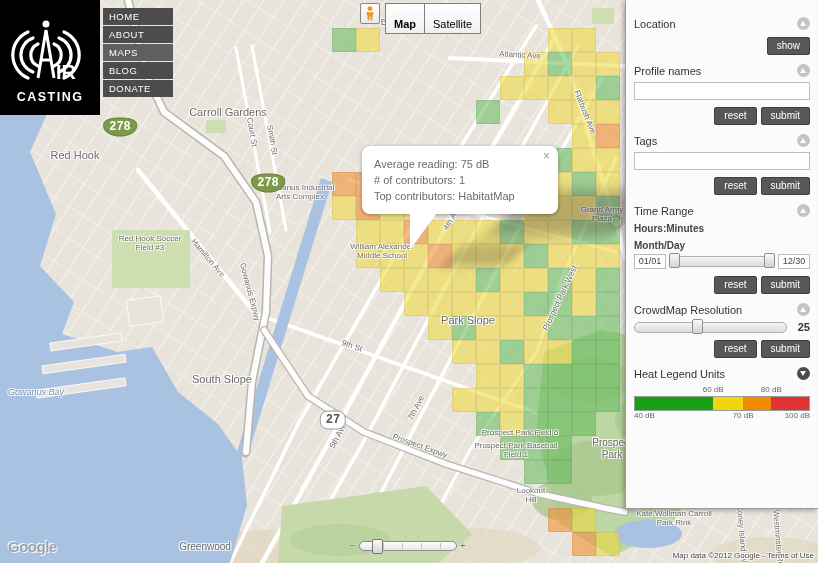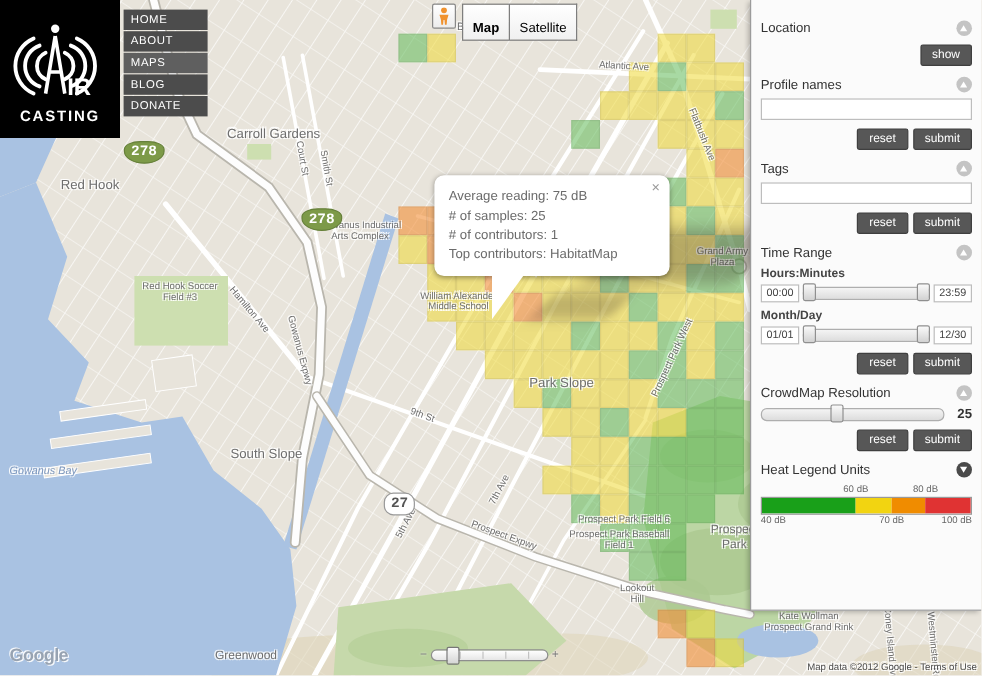--- a/index.html
+++ b/index.html
@@ -296,21 +296,21 @@
       <div class="map-label" style="left: 300px; top: 192px; font-size: 8px; width: 74px; white-space: normal; transform: translate(-50%, -50%);">Gowanus Industrial Arts Complex</div>
       <div class="map-label" style="left: 150px; top: 243px; font-size: 8px; width: 70px; white-space: normal; transform: translate(-50%, -50%);">Red Hook Soccer Field #3</div>
       <div class="map-label" style="left: 382px; top: 251px; font-size: 8px; width: 86px; white-space: normal; transform: translate(-50%, -50%);">William Alexander Middle School</div>
       <div class="map-label" style="left: 468px; top: 320px; font-size: 11px; transform: translate(-50%, -50%);">Park Slope</div>
       <div class="map-label" style="left: 222px; top: 379px; font-size: 11px; transform: translate(-50%, -50%);">South Slope</div>
       <div class="map-label" style="left: 205px; top: 547px; font-size: 10px; transform: translate(-50%, -50%);">Greenwood</div>
       <div class="map-label" style="left: 612px; top: 448px; font-size: 10px; width: 48px; white-space: normal; transform: translate(-50%, -50%);">Prospect Park</div>
       <div class="map-label" style="left: 531px; top: 495px; font-size: 8px; width: 40px; white-space: normal; transform: translate(-50%, -50%);">Lookout Hill</div>
       <div class="map-label" style="left: 520px; top: 433px; font-size: 8px; transform: translate(-50%, -50%);">Prospect Park Field 6</div>
       <div class="map-label" style="left: 516px; top: 450px; font-size: 8px; width: 100px; white-space: normal; transform: translate(-50%, -50%);">Prospect Park Baseball Field 1</div>
-      <div class="map-label" style="left: 674px; top: 518px; font-size: 8px; width: 80px; white-space: normal; transform: translate(-50%, -50%);">Kate Wollman Prospect Grand Rink</div>
+      <div class="map-label" style="left: 674px; top: 518px; font-size: 8px; width: 80px; white-space: normal; transform: translate(-50%, -50%);">Kate Wollman Carroll Park Rink</div>
       <div class="map-label" style="left: 602px; top: 214px; font-size: 8px; width: 48px; white-space: normal; transform: translate(-50%, -50%);">Grand Army Plaza</div>
       <div class="map-label water" style="left: 36px; top: 392px; font-size: 9px; transform: translate(-50%, -50%);">Gowanus Bay</div>
       <div class="map-label" style="left: 520px; top: 55px; font-size: 8px; transform: translate(-50%, -50%) rotate(3deg);">Atlantic Ave</div>
       <div class="map-label" style="left: 585px; top: 112px; font-size: 8px; transform: translate(-50%, -50%) rotate(68deg);">Flatbush Ave</div>
       <div class="map-label" style="left: 452px; top: 218px; font-size: 8px; transform: translate(-50%, -50%) rotate(-60deg);">4th Ave</div>
       <div class="map-label" style="left: 338px; top: 436px; font-size: 8px; transform: translate(-50%, -50%) rotate(-62deg);">5th Ave</div>
       <div class="map-label" style="left: 416px; top: 408px; font-size: 8px; transform: translate(-50%, -50%) rotate(-62deg);">7th Ave</div>
       <div class="map-label" style="left: 560px; top: 298px; font-size: 8px; transform: translate(-50%, -50%) rotate(-65deg);">Prospect Park West</div>
       <div class="map-label" style="left: 352px; top: 346px; font-size: 8px; transform: translate(-50%, -50%) rotate(20deg);">9th St</div>
       <div class="map-label" style="left: 208px; top: 258px; font-size: 8px; transform: translate(-50%, -50%) rotate(50deg);">Hamilton Ave</div>
@@ -323,21 +323,20 @@
       <div class="shield interstate" style="left: 120px; top: 127px;">278</div>
       <div class="shield interstate" style="left: 268px; top: 183px;">278</div>
       <div class="shield state" style="left: 333px; top: 420px;">27</div>
     </div>
 
   <div class="iw-shadow"></div>
   <div class="iw-shadow-tail"></div>
   <div class="infowindow">
     <span class="iw-close">×</span>
     <div>Average reading: 75 dB</div>
-    <div># of samples: 25</div>
     <div># of contributors: 1</div>
     <div>Top contributors: HabitatMap</div>
   </div>
 
   <div class="logo">
     <svg width="100" height="115" viewBox="0 0 100 115">
       <g stroke="#fff" stroke-width="3.2" fill="none" stroke-linecap="round">
         <path d="M38,44 A12,12 0 0 0 38,66"></path>
         <path d="M33,38 A18,18 0 0 0 33,72"></path>
         <path d="M28,32 A25,25 0 0 0 28,78"></path>
@@ -413,28 +412,20 @@
     <div class="btn-row">
       <button class="btn">reset</button>
       <button class="btn">submit</button>
     </div>
 
     <div class="sec-head">
       <span>Time Range</span>
       <span class="toggle up"></span>
     </div>
     <div class="sub-label">Hours:Minutes</div>
-    <div class="slider-row">
-      <div class="val-box">00:00</div>
-      <div class="slider">
-        <div class="handle left"></div>
-        <div class="handle right"></div>
-      </div>
-      <div class="val-box">23:59</div>
-    </div>
     <div class="sub-label">Month/Day</div>
     <div class="slider-row">
       <div class="val-box">01/01</div>
       <div class="slider">
         <div class="handle left"></div>
         <div class="handle right"></div>
       </div>
       <div class="val-box">12/30</div>
     </div>
     <div class="btn-row">

